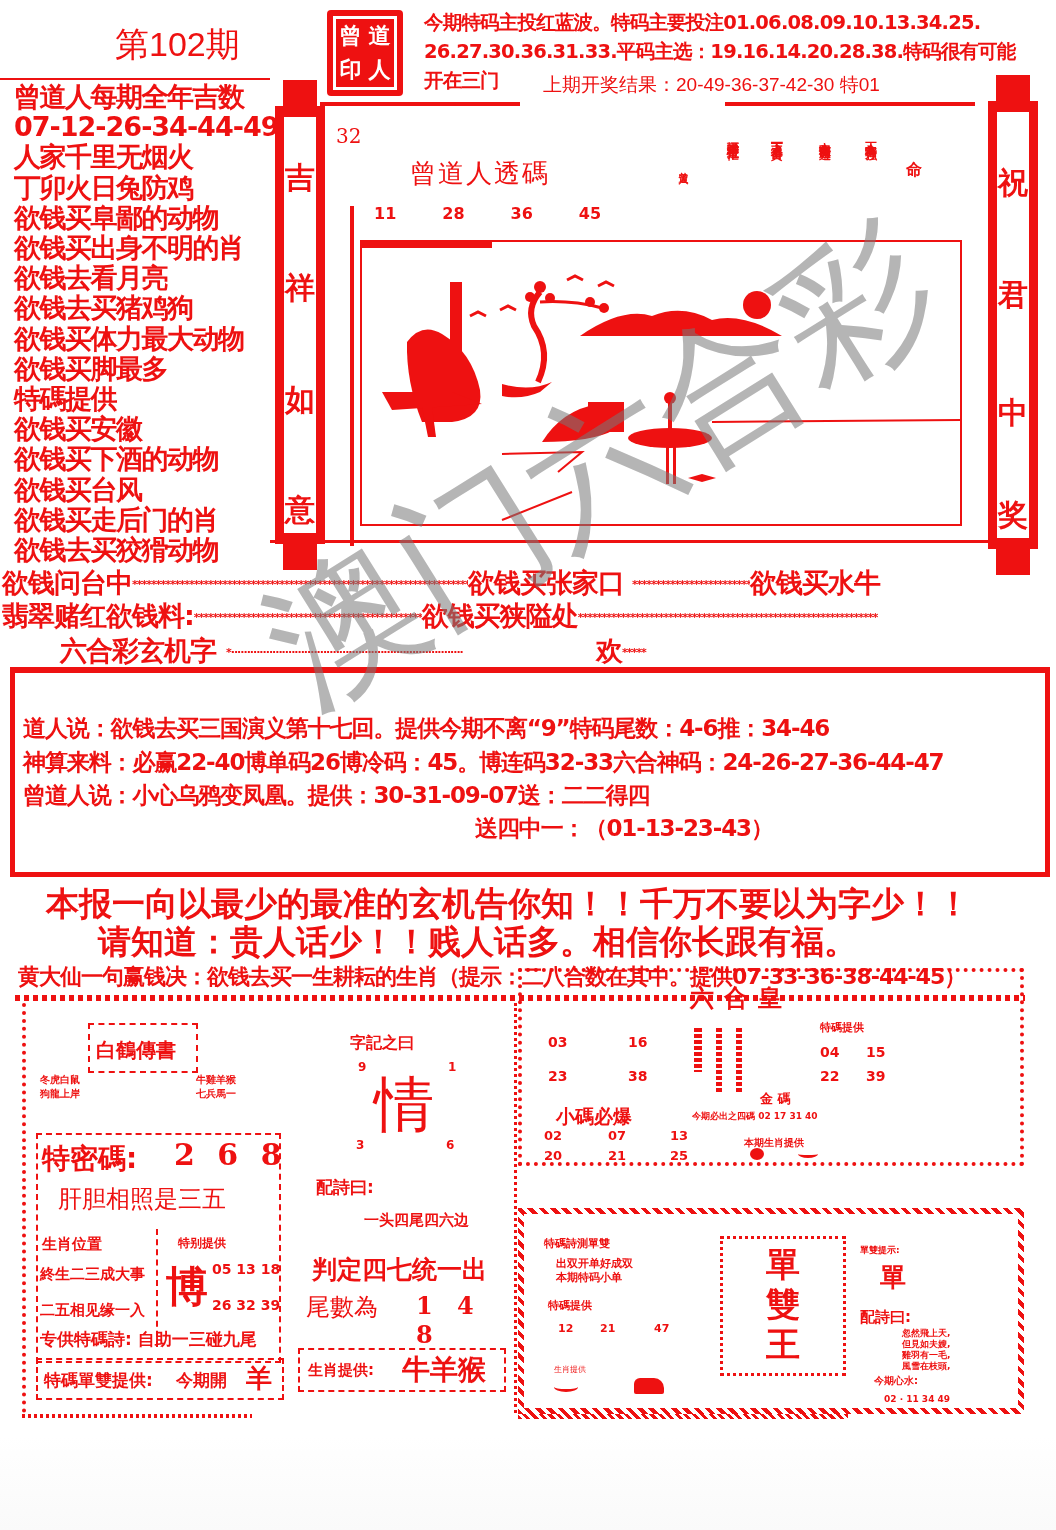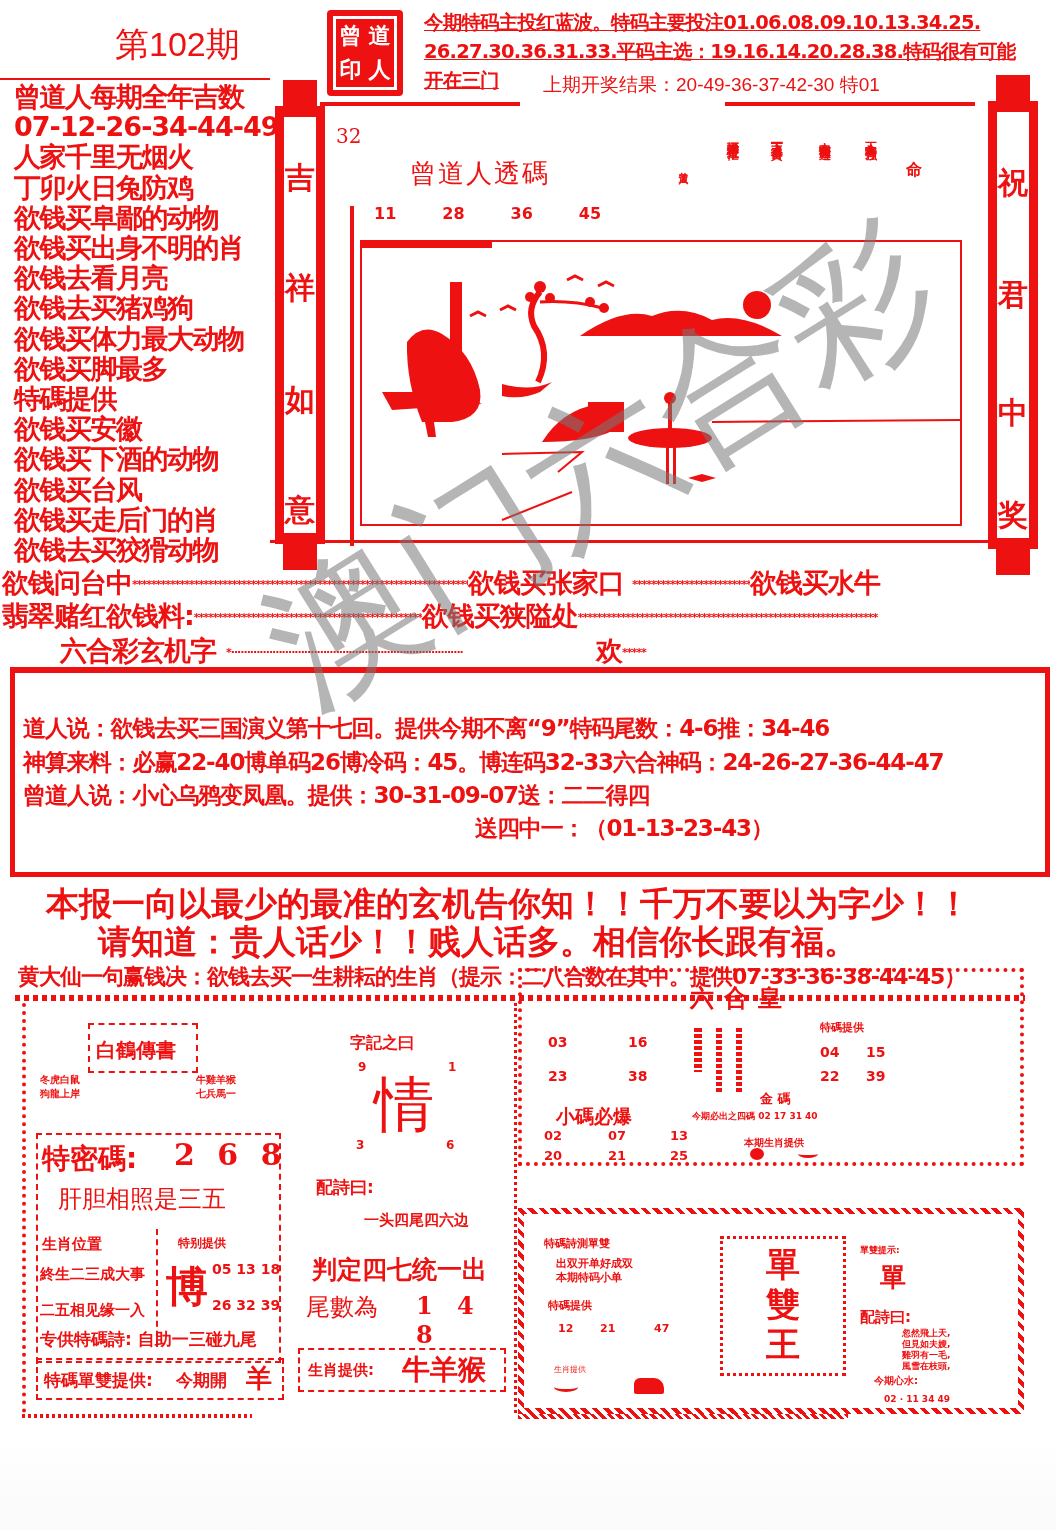--- a/index.html
+++ b/index.html
@@ -6,21 +6,21 @@
   html, body { width: 1056px; height: 1530px; background: #ffffff; overflow: hidden; }
   body { position: relative; font-family: "DejaVu Sans", "Liberation Sans", sans-serif; color: #ee1111; }
   .abs { position: absolute; }
   .bold { font-weight: bold; }
 
   
   #issue { left: 115px; top: 22px; font-size: 34px; font-family: "Liberation Sans", sans-serif; color: #ee1111; }
   #seal { left: 327px; top: 10px; width: 76px; height: 86px; background: #ee1111; border-radius: 4px; }
   #seal .inner { position: absolute; left: 6px; top: 6px; right: 6px; bottom: 6px; border: 3px solid #fff; display: grid; grid-template-columns: 1fr 1fr; grid-template-rows: 1fr 1fr; color: #fff; font-size: 22px; font-weight: bold; text-align: center; line-height: 34px; }
   #hdr-lines { left: 424px; top: 8px; width: 630px; }
-  #hdr-lines .l { font-size: 19.5px; font-weight: bold; white-space: nowrap; line-height: 29px; letter-spacing: -0.8px; text-decoration: underline; }
+  #hdr-lines .l { font-size: 19.5px; font-weight: bold; white-space: nowrap; line-height: 29px; letter-spacing: -0.8px; }
   #last-result { left: 543px; top: 72px; font-size: 19px; white-space: nowrap; font-family: "Liberation Sans", sans-serif; }
   .hr-top { height: 4px; background: #ee1111; }
 
   
   #left-col { left: 14px; top: 82px; width: 270px; }
   #left-col .row { font-size: 27px; line-height: 30.2px; font-weight: bold; white-space: nowrap; letter-spacing: -1.5px; }
 
   
   .pole { width: 50px; background: #ee1111; }
   .pole .cap { position: absolute; left: 8px; width: 34px; height: 30px; background: #ee1111; }

